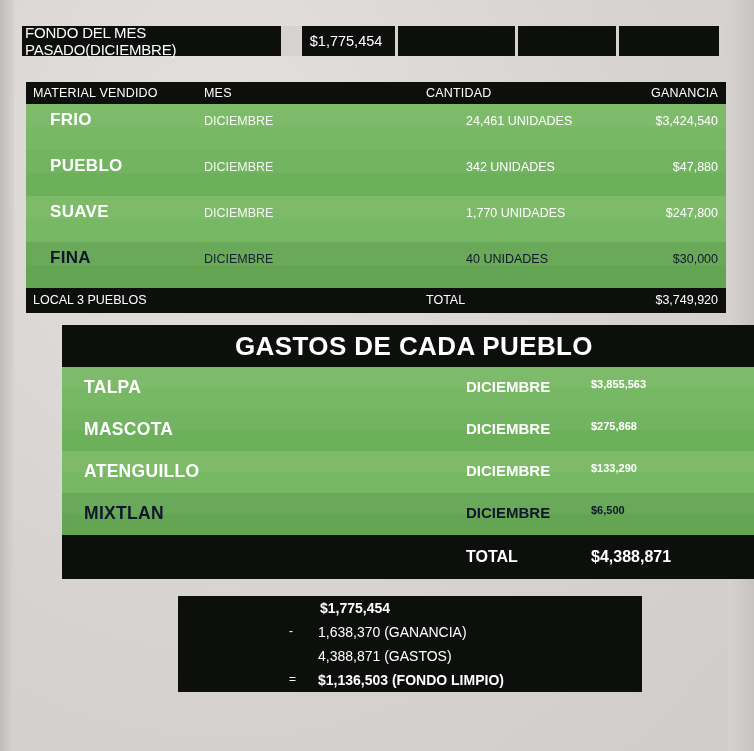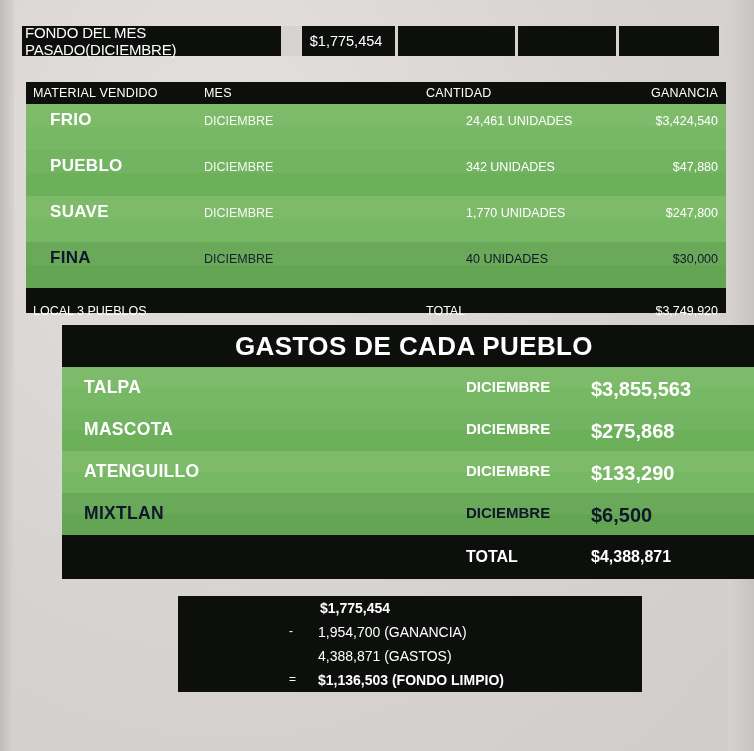--- a/index.html
+++ b/index.html
@@ -49,34 +49,34 @@
   #ventas .hdr{height:22px;background:#0d0f0d;color:#fff;position:relative;}
   #ventas .hdr span{position:absolute;top:4px;font-size:12.5px;letter-spacing:.2px;}
   .c1{left:7px;}.c2{left:178px;}.c3{left:400px;}.c4{right:8px;}
   #ventas .row{height:46px;position:relative;}
   #ventas .row span{position:absolute;font-size:13px;}
   #ventas .row .mat{left:24px;top:6px;font-size:17px;font-weight:bold;letter-spacing:.3px;}
   #ventas .row .mes{left:178px;top:10px;font-size:12.5px;opacity:.92;}
   #ventas .row .cant{left:400px;top:10px;font-size:12.5px;margin-left:40px;}
   #ventas .row .gan{right:8px;top:10px;font-size:12.5px;text-align:right;}
   #ventas .total{height:25px;background:#0d0f0d;color:#fff;position:relative;}
-  #ventas .total span{position:absolute;top:5px;font-size:12.5px;margin-top:11px;}
+  #ventas .total span{position:absolute;top:5px;font-size:12.5px;}
   .tl{left:7px;}.tm{left:400px;}.tr{right:8px;}
 
   
   .stripe{position:absolute;left:0;right:0;height:50%;top:0;background:rgba(255,255,255,.05);}
 
   
   #gastos{left:18px;top:325px;width:704px;height:254px;background:#0d0f0d;margin-left:44px;}
   #gastos .title{height:42px;display:flex;align-items:center;justify-content:center;
     color:#fff;font-size:26px;font-weight:bold;letter-spacing:.4px;}
   #gastos .grow{height:42px;position:relative;}
   #gastos .grow .name{position:absolute;left:22px;top:10px;font-size:17.5px;font-weight:bold;letter-spacing:.3px;}
   #gastos .grow .mes{position:absolute;left:404px;top:11px;font-size:15px;font-weight:bold;}
-  #gastos .grow .amt{position:absolute;left:529px;top:11px;font-size:20px;font-weight:bold;}
+  #gastos .grow .amt{position:absolute;left:529px;top:11px;font-size:11px;font-weight:bold;}
   #gastos .trow{height:44px;position:relative;background:#0d0f0d;}
   #gastos .trow .mes{position:absolute;left:404px;top:13px;font-size:16px;font-weight:bold;color:#fff;}
   #gastos .trow .amt{position:absolute;left:529px;top:13px;font-size:16px;font-weight:bold;color:#fff;}
 
   
   #summary{left:178px;top:596px;width:464px;height:96px;background:#0d0f0d;color:#fff;}
   #summary .sline{height:24px;position:relative;font-size:14px;}
   #summary .sline .op{position:absolute;left:111px;top:4px;font-size:12px;}
   #summary .sline .txt{position:absolute;left:140px;top:4px;white-space:nowrap;}
   #summary .sline.l1 .txt{left:142px;font-weight:bold;}
@@ -184,21 +184,21 @@
     </div>
   </div>
 
   <div class="blk" id="summary">
     <div class="sline l1">
       <span class="op"></span>
       <span class="txt">$1,775,454</span>
     </div>
     <div class="sline l2">
       <span class="op">-</span>
-      <span class="txt">1,954,700 (GANANCIA)</span>
+      <span class="txt">1,638,370 (GANANCIA)</span>
     </div>
     <div class="sline l3">
       <span class="op"></span>
       <span class="txt">4,388,871 (GASTOS)</span>
     </div>
     <div class="sline l4">
       <span class="op">=</span>
       <span class="txt">$1,136,503 (FONDO LIMPIO)</span>
     </div>
   </div>

